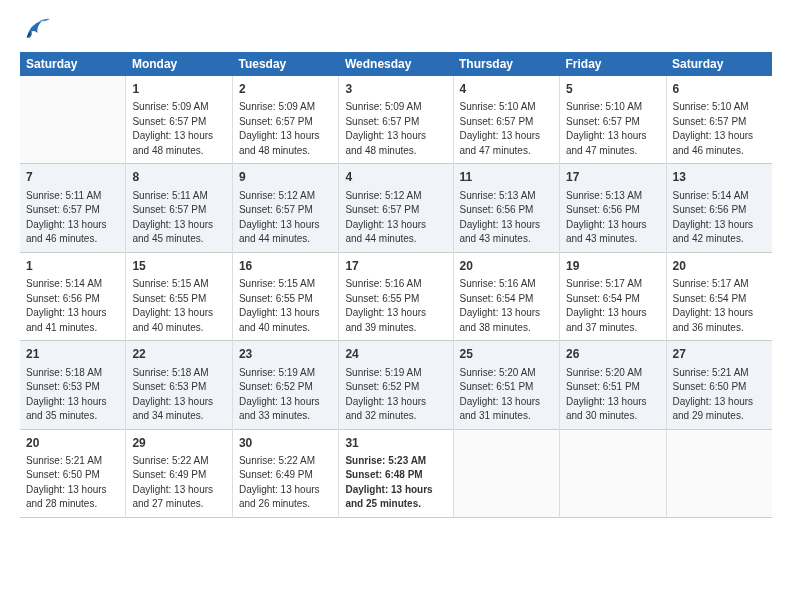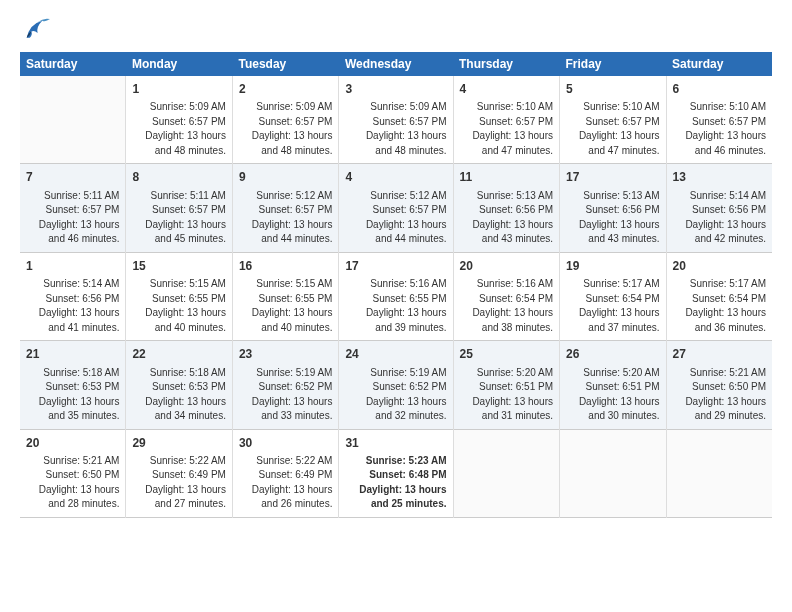--- a/index.html
+++ b/index.html
@@ -79,21 +79,20 @@
     tbody td:last-child { border-right: none; }
     .day-num {
       font-weight: bold;
       font-size: 12px;
       display: block;
       margin-bottom: 2px;
     }
     .day-info {
       font-size: 10px;
       color: #333;
-      text-align: right;
     }
     .row-shade {
       background-color: #f0f4f8;
     }
     .empty { background: #fafafa; }
   </style>
 </head>
 <body>
 
 <div class="page">

